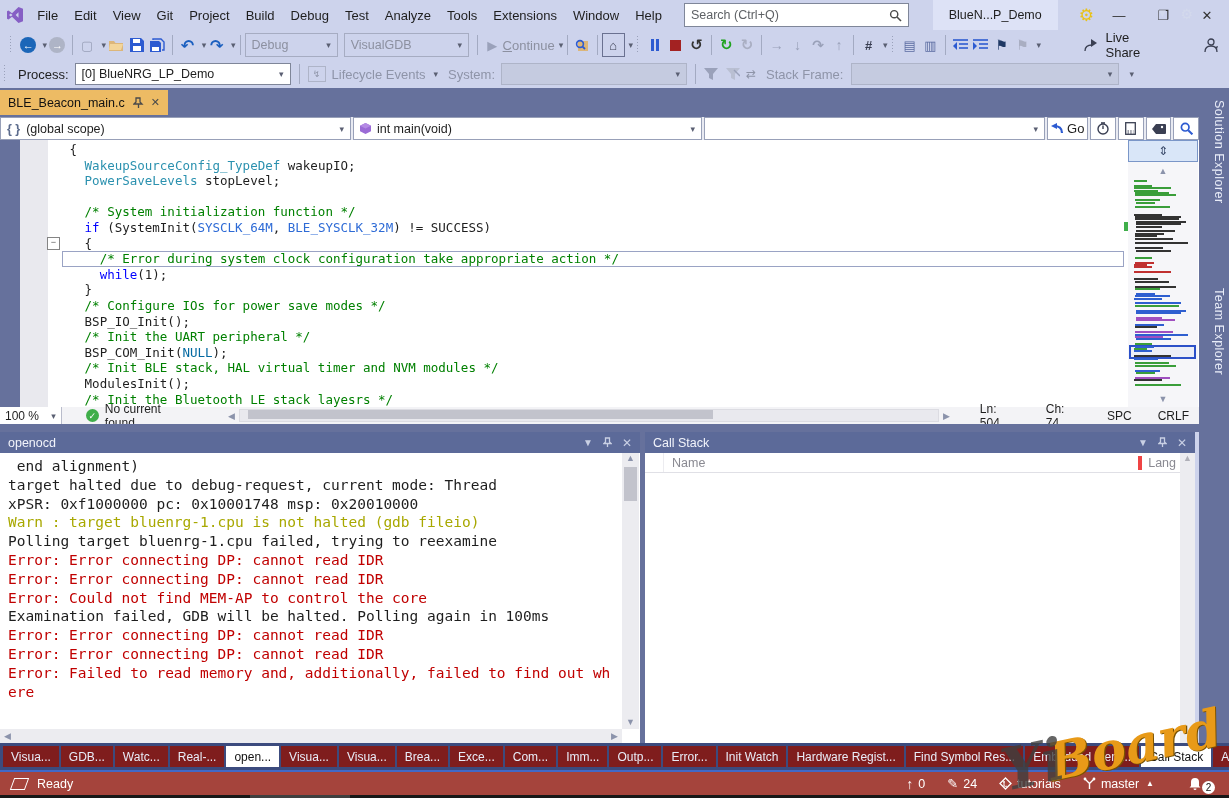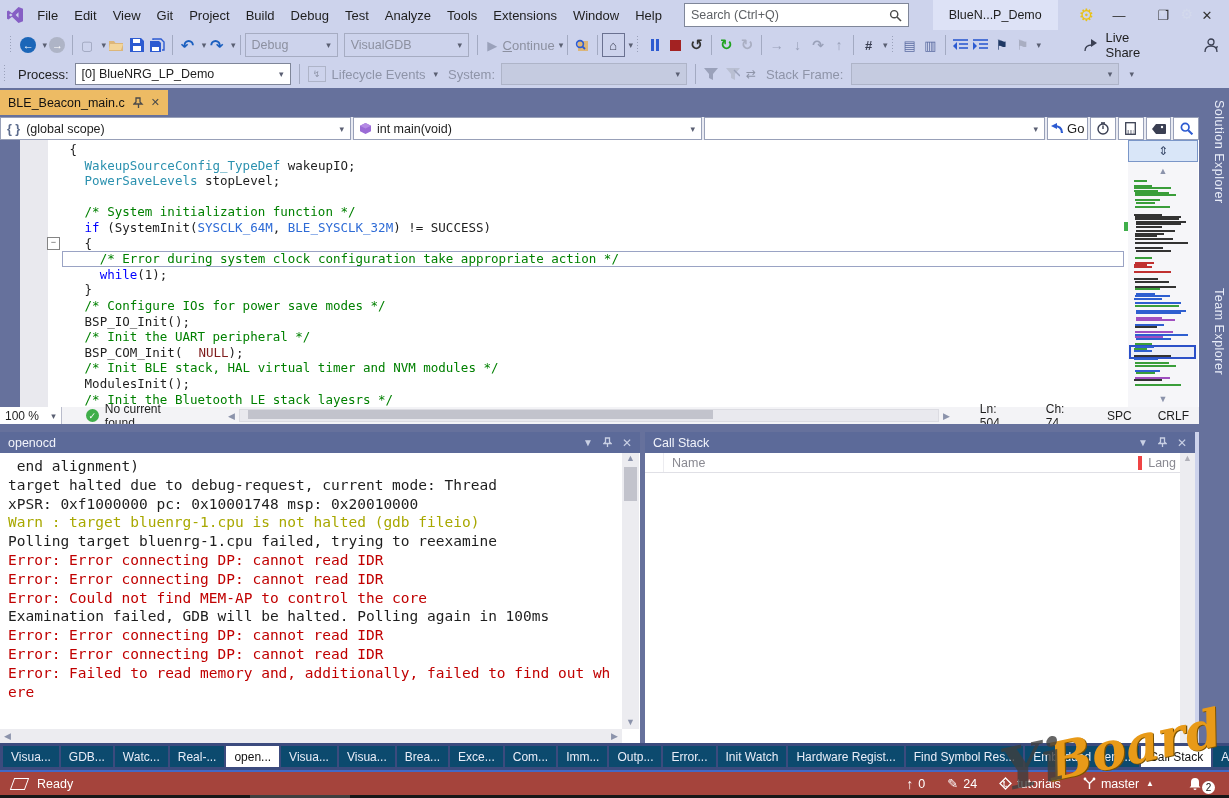--- a/index.html
+++ b/index.html
@@ -39,21 +39,21 @@
   #tabstrip-icons{position:absolute;right:36px;top:6px;color:#d3d9ec;font-size:12px;display:flex;gap:12px;}
   #navbar{left:0;top:117px;width:1199px;height:23px;background:#e8eaf2;display:flex;}
   .navdd{height:23px;background:#fff;border:1px solid #98a0b8;box-sizing:border-box;display:flex;align-items:center;padding:0 6px;font-size:12.5px;}
   .navbtn{width:26px;height:23px;background:#fff;border:1px solid #98a0b8;box-sizing:border-box;display:flex;align-items:center;justify-content:center;margin-left:2px;}
   #code-region{left:0;top:140px;width:1199px;height:267px;background:#fff;overflow:hidden;}
   #code-leftstrip{left:0;top:140px;width:20px;height:267px;background:#66719c;}
   #code-margin{left:20px;top:140px;width:28px;height:267px;background:#e9e9ee;}
   #codebox{position:absolute;left:62px;top:142px;width:1062px;
            font-family:"DejaVu Sans Mono","Liberation Mono",monospace;font-size:12.5px;line-height:15.6px;white-space:pre;}
   .tok-p{color:#1e1e1e;} .tok-k{color:#0000ff;} .tok-t{color:#2b91af;} .tok-c{color:#008000;}
-  .tok-m{color:#2e6bd6;} .tok-n{color:#7f1d1d;margin-left:16px;}
+  .tok-m{color:#2e6bd6;} .tok-n{color:#0369a1;}
   .cur-line{outline:1px solid #9aa3c4;outline-offset:-1px;display:block;}
   .code-line{display:block;height:15.6px;}
   #collapse-box{left:47px;top:237px;width:11px;height:11px;background:#fff;border:1px solid #848484;
       font-size:9px;line-height:9px;text-align:center;color:#555;}
   
   #minimap{left:1128px;top:140px;width:70px;height:267px;background:#f6f6f9;}
   #mm-split{left:1128px;top:140px;width:70px;height:22px;background:#d9e6f8;border:1px solid #7a96c8;box-sizing:border-box;
       display:flex;align-items:center;justify-content:center;color:#3a4a6a;font-size:12px;}
   .mm-arrow{width:70px;text-align:center;color:#8b93ab;font-size:9px;position:absolute;left:1128px;}
   .mm-mark{position:absolute;height:2px;}
@@ -81,21 +81,21 @@
   .con-default{color:#1e1e1e;} .con-warn{color:#a8a800;} .con-error{color:#c00000;}
   #con-vscroll{left:622px;top:453px;width:17px;height:276px;background:#ececf0;}
   #con-vthumb{left:624px;top:467px;width:13px;height:34px;background:#c2c3cc;}
   #con-hscroll{left:0;top:729px;width:622px;height:14px;background:#ececf0;display:flex;align-items:center;justify-content:space-between;}
   #callstack-panel{left:645px;top:432px;width:550px;height:311px;background:#fff;}
   #cs-header{left:645px;top:453px;width:535px;height:19px;background:#fff;border-bottom:1px solid #e0e0e6;display:flex;align-items:center;color:#8a8a92;font-size:12.5px;}
   #cs-scroll{left:1180px;top:453px;width:15px;height:290px;background:#ececf0;text-align:center;color:#b0b0b8;font-size:9px;}
   #panel-gap{left:640px;top:432px;width:5px;height:311px;background:#66719c;}
   
   #bottomtabs{left:0;top:743px;width:1229px;height:27px;background:#3c4b7e;display:flex;align-items:center;padding-left:3px;box-sizing:border-box;}
-  .btab{height:21px;display:flex;align-items:center;padding:0 8px;margin-right:2px;background:#0c4a6e;color:#e9edf8;font-size:12px;white-space:nowrap;}
+  .btab{height:21px;display:flex;align-items:center;padding:0 8px;margin-right:2px;background:#7f1d1d;color:#e9edf8;font-size:12px;white-space:nowrap;}
   .btab.active{background:#fff;color:#111;}
   .btab-spacer{width:22px;}
   
   #statusbar{left:0;top:770px;width:1229px;height:25px;background:#a5443c;border-top:2px solid #4169c8;box-sizing:border-box;color:#fff;display:flex;align-items:center;font-size:12.5px;}
   .para{width:13px;height:10px;border:1px solid #fff;transform:skewX(-20deg);margin:0 10px 0 12px;}
   .sb-item{display:flex;align-items:center;gap:5px;margin-left:22px;color:#fff;}
   #sb-right{margin-left:auto;display:flex;align-items:center;margin-right:14px;}
   .badge{width:13px;height:13px;border-radius:50%;background:#fff;color:#111;font-size:10px;display:flex;align-items:center;justify-content:center;margin-left:-5px;margin-top:8px;}
   #bottomstrip{left:0;top:795px;width:1229px;height:3px;background:#171717;}
   #bottomstrip .seg{position:absolute;left:250px;width:100px;height:3px;background:#3f3f3f;}

